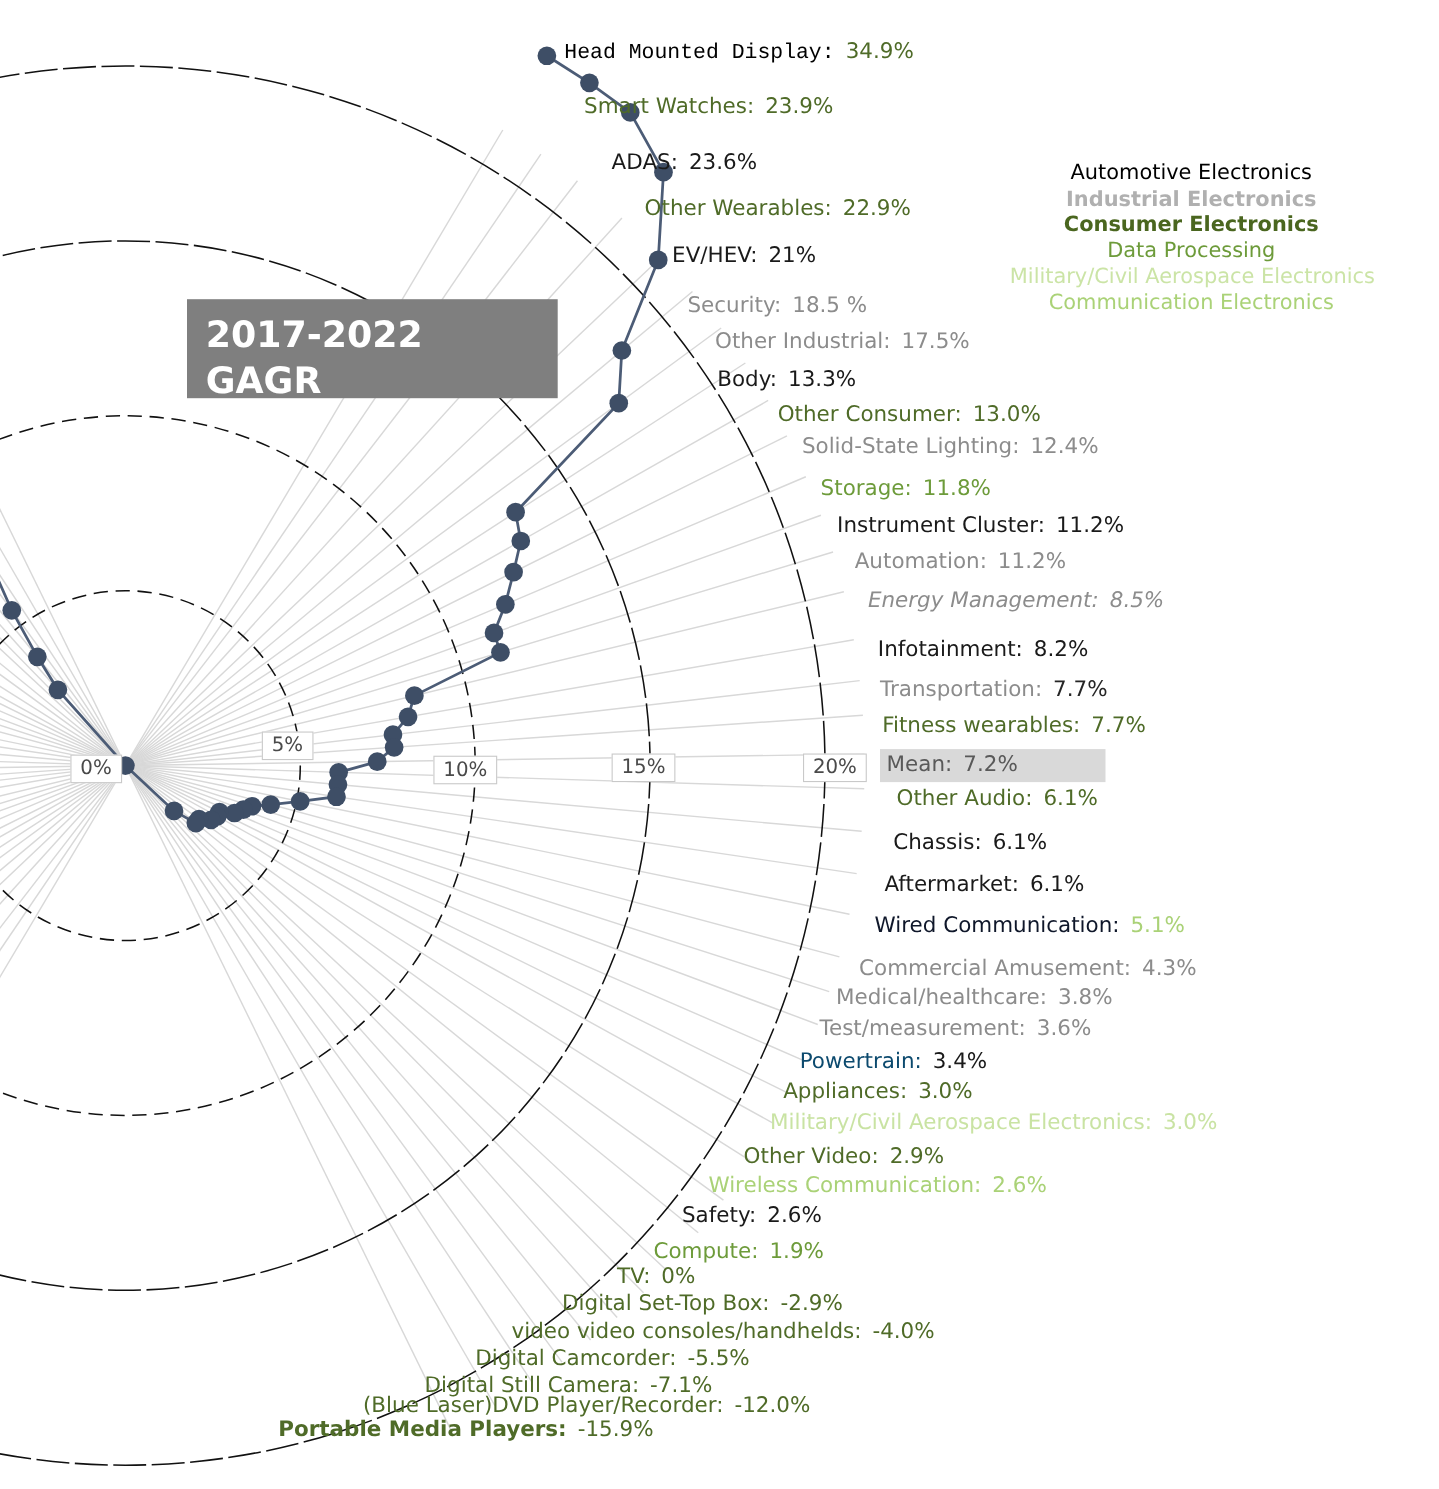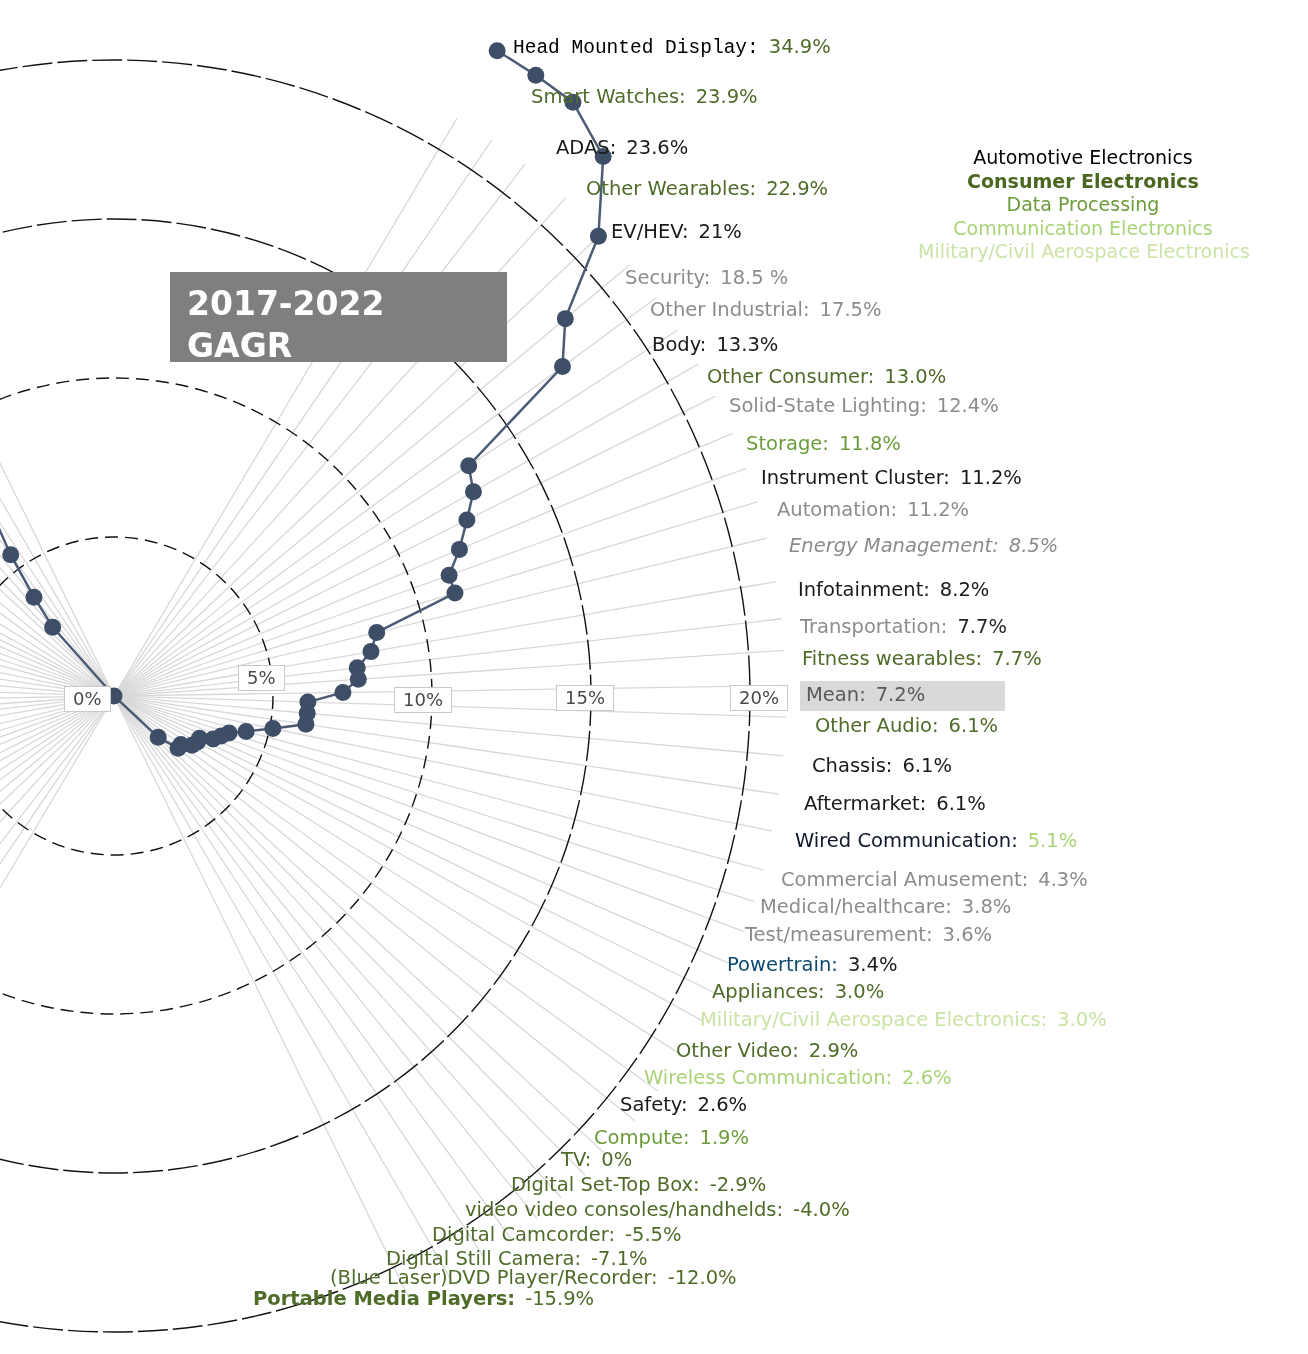--- a/index.html
+++ b/index.html
@@ -107,24 +107,25 @@
       <circle cx="-108.44204306254787" cy="241.93929714391754" r="8.5" fill="#3e4e66"></circle>
     </svg>
 
   <div id="title-box">
     <div>2017-2022</div>
     <div>GAGR</div>
   </div>
 
   <div id="legend">
       <div class="legend-line" style="color: rgb(0, 0, 0);">Automotive Electronics</div>
+      <div class="legend-line" style="color: rgb(176, 176, 176); font-weight: bold;">Industrial Electronics</div>
       <div class="legend-line" style="color: rgb(74, 102, 31); font-weight: bold;">Consumer Electronics</div>
       <div class="legend-line" style="color: rgb(109, 155, 58);">Data Processing</div>
+      <div class="legend-line" style="color: rgb(203, 228, 166);">Military/Civil Aerospace Electronics</div>
       <div class="legend-line" style="color: rgb(170, 210, 119);">Communication Electronics</div>
-      <div class="legend-line" style="color: rgb(203, 228, 166);">Military/Civil Aerospace Electronics</div>
     </div>
   <div id="ticks-layer">
       <div class="axis-tick" style="left: 64px; top: 686px;">0%</div>
       <div class="axis-tick" style="left: 238px; top: 665px;">5%</div>
       <div class="axis-tick" style="left: 394px; top: 687px;">10%</div>
       <div class="axis-tick" style="left: 556px; top: 685px;">15%</div>
       <div class="axis-tick" style="left: 730px; top: 685px;">20%</div>
     </div>
   <div id="labels-layer">
       <div class="cat-label" style="left: 513px; top: 36px;"><span style="color: #000000; font-family: Liberation Mono, monospace;">Head Mounted Display:</span><span class="val" style="color: rgb(79, 107, 40);">34.9%</span></div>

